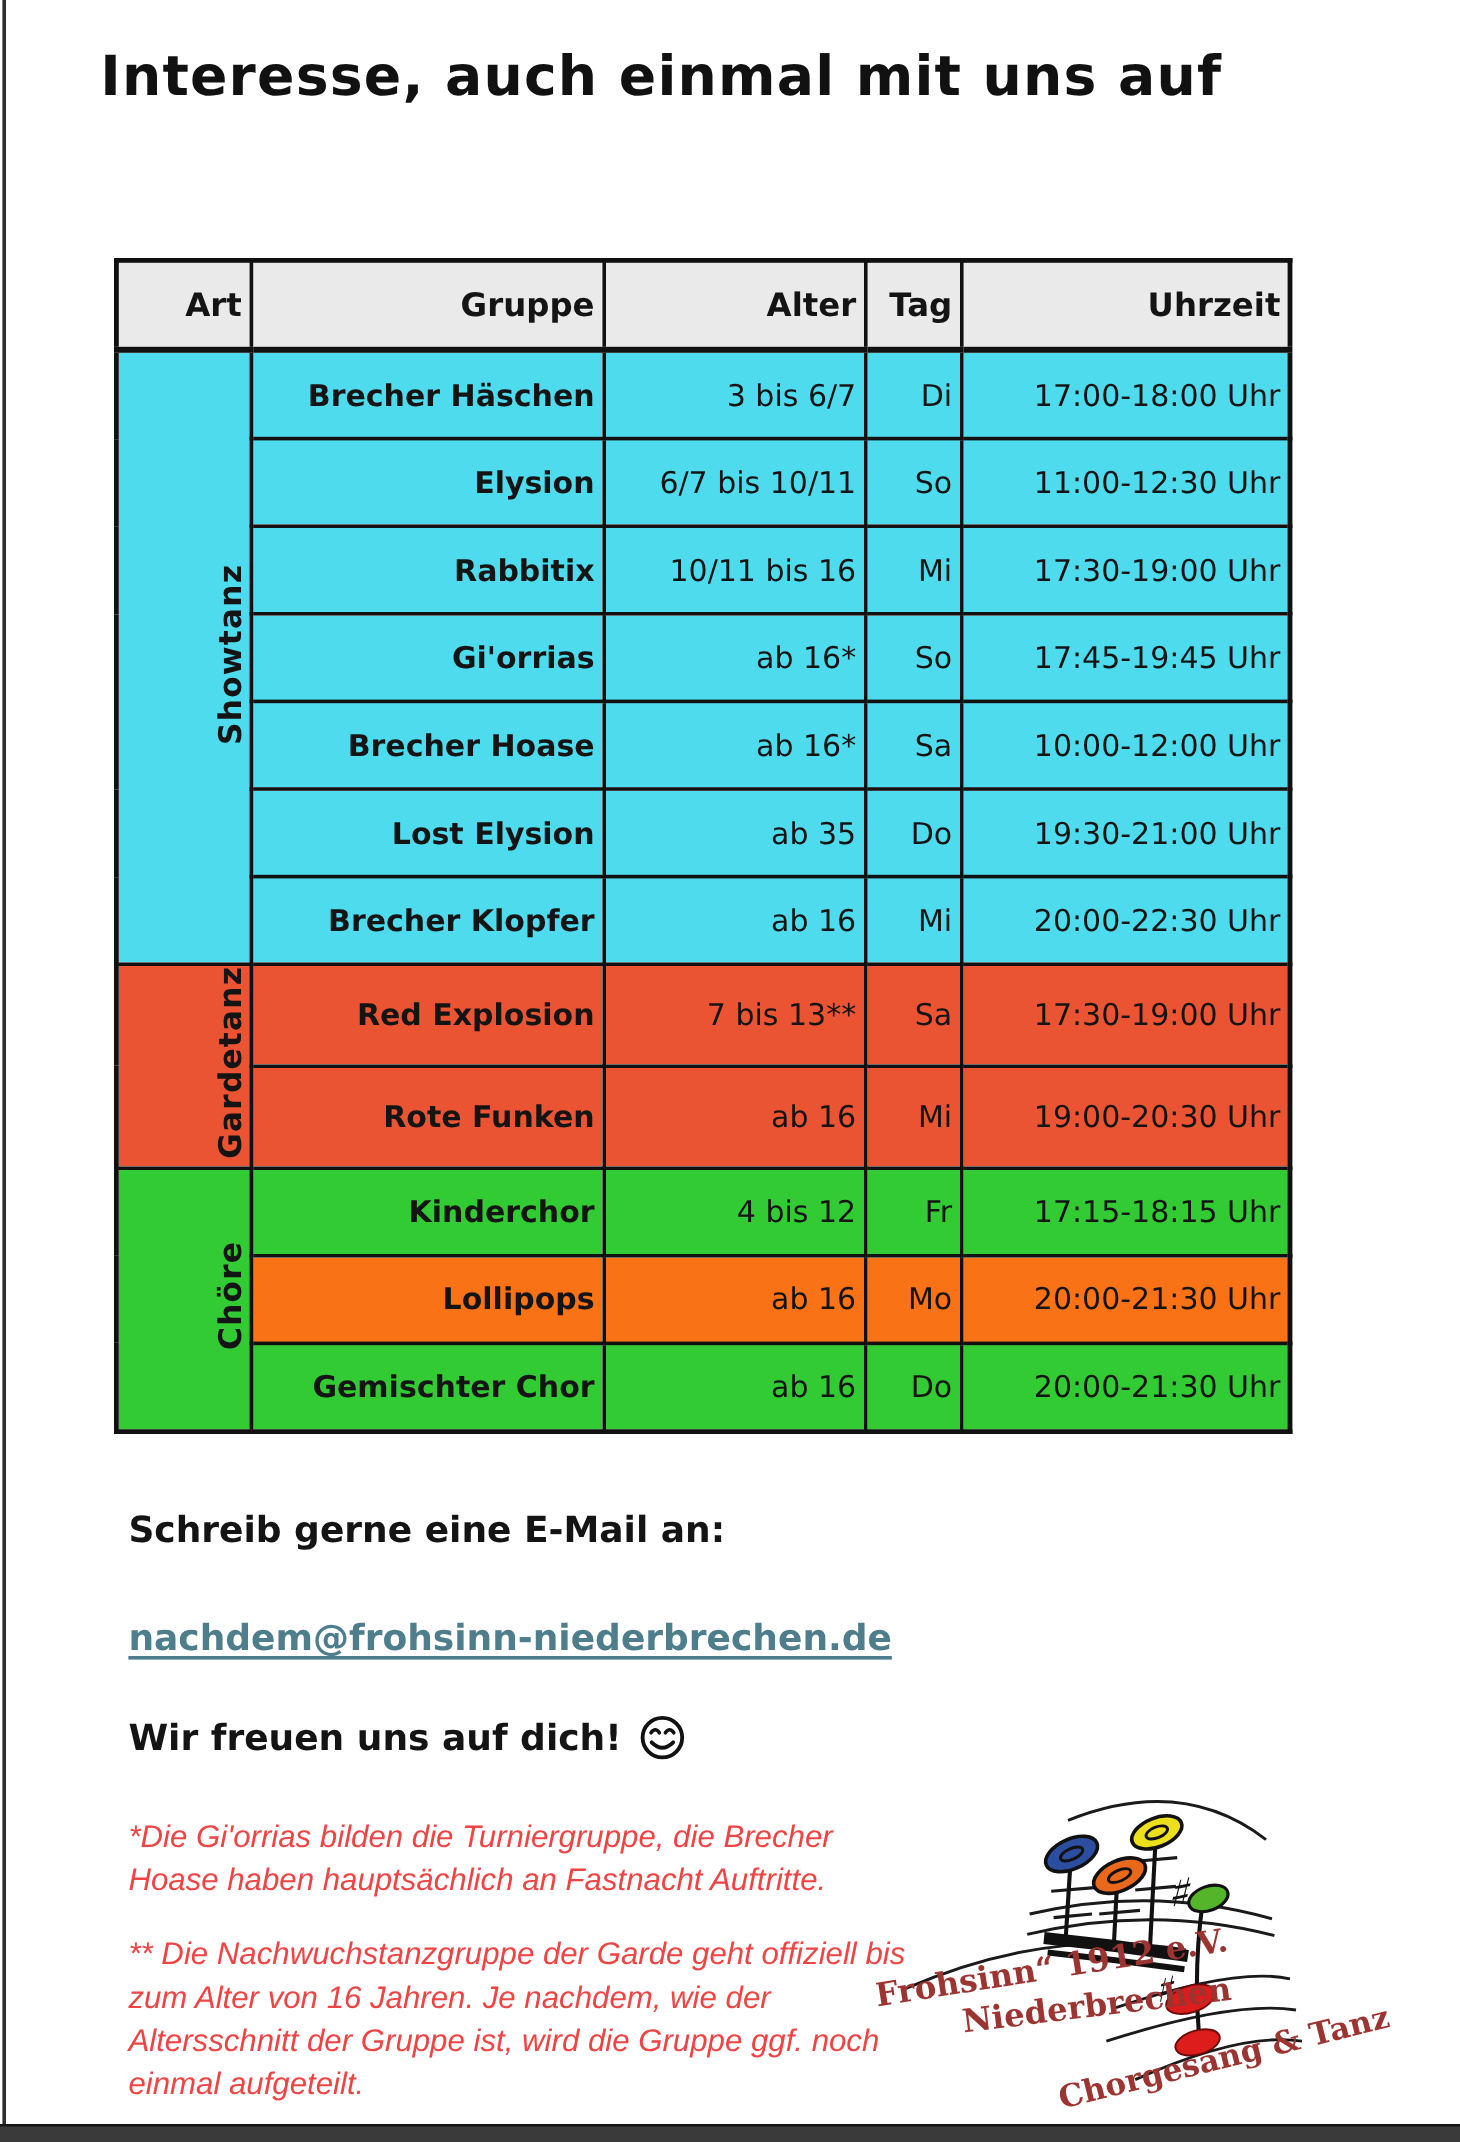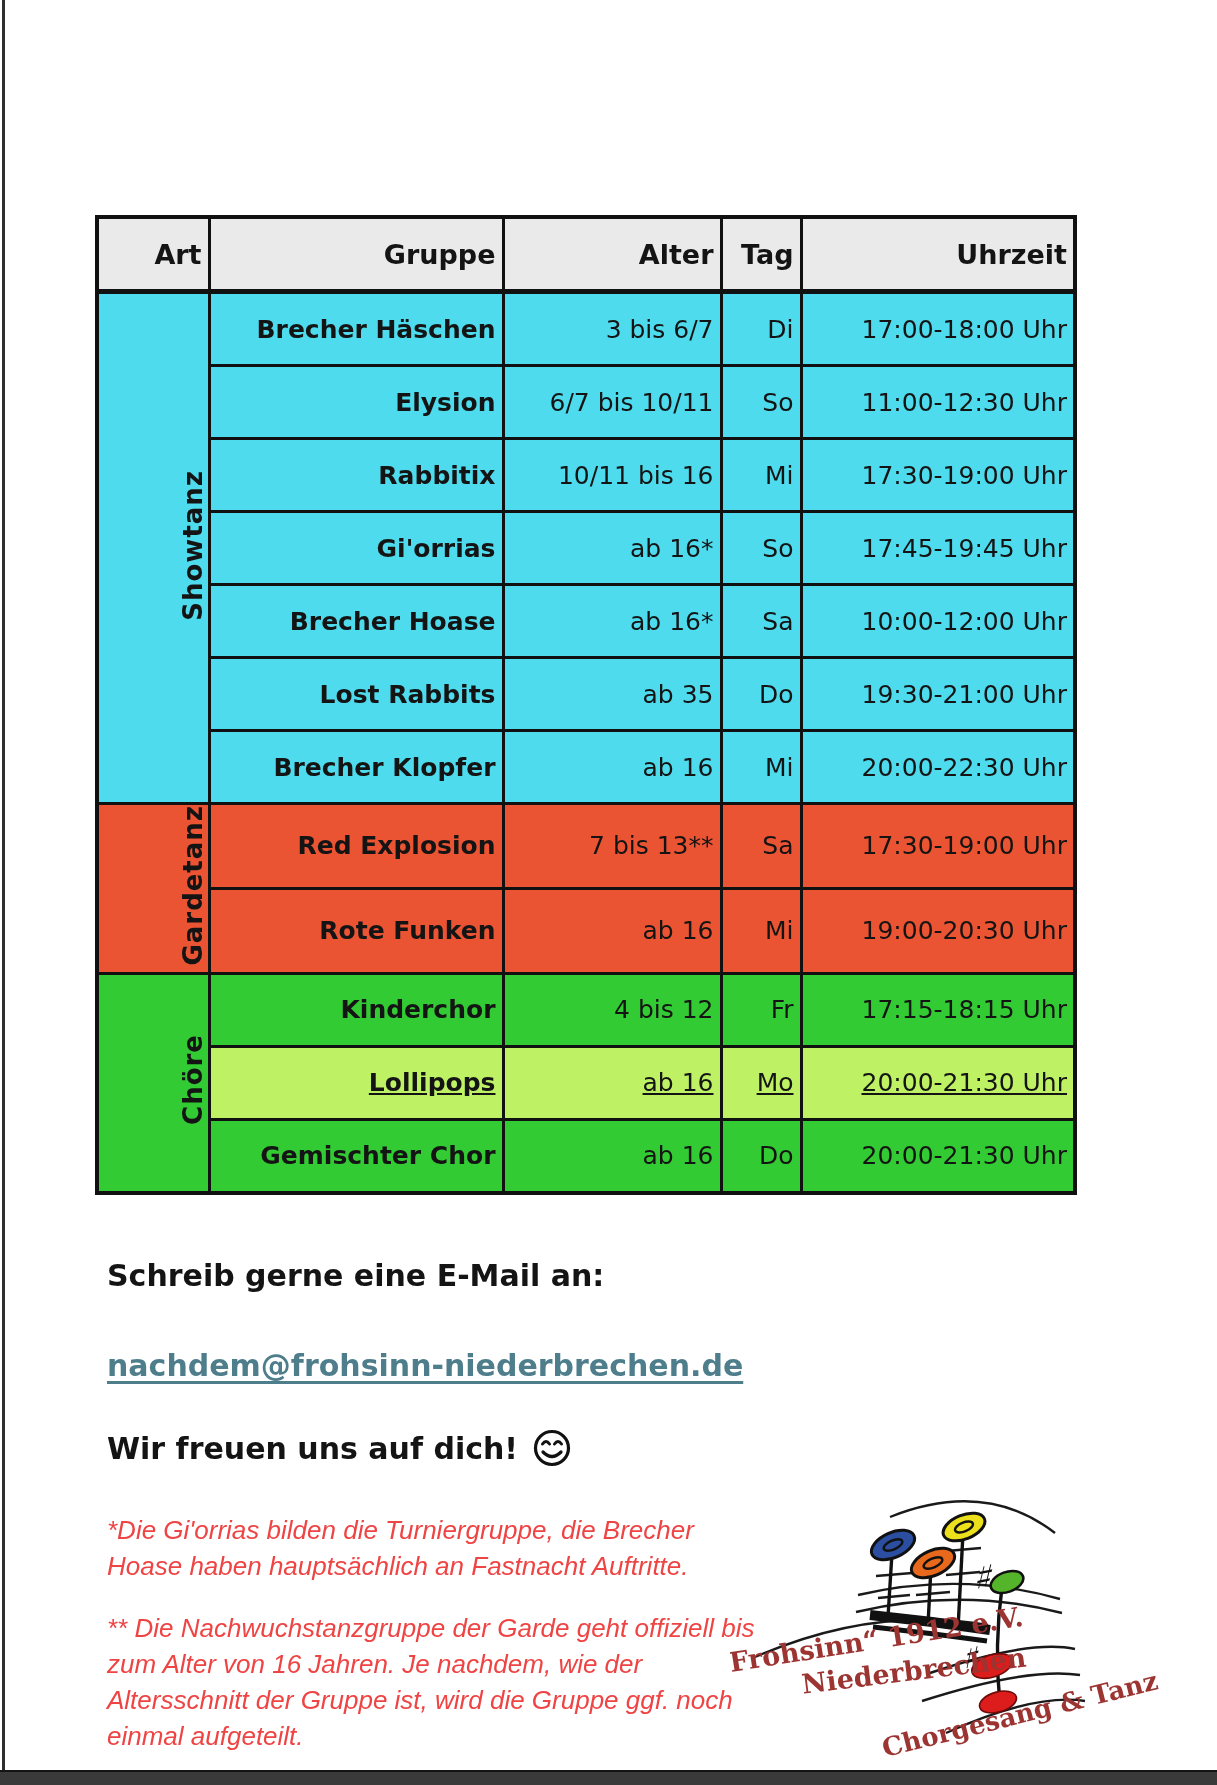--- a/index.html
+++ b/index.html
@@ -61,20 +61,21 @@
   
   .logo{position:absolute;left:730px;top:1445px;width:470px;height:330px;}
 </style>
 </head>
 <body>
 
 <div class="edge-left"></div>
 <div class="edge-bottom"></div>
 
 <div class="title">
+  <div>Interesse, auch einmal mit uns auf</div>
 </div>
 
 <div class="tbl-wrap">
   <table>
     <colgroup>
       <col style="width:112px">
         <col style="width:294px">
         <col style="width:218px">
         <col style="width:80px">
         <col style="width:274px">
@@ -115,21 +116,21 @@
         <td>So</td>
         <td>17:45-19:45 Uhr</td>
       </tr>
       <tr style="background-color: rgb(78, 219, 237);">
         <td class="group">Brecher Hoase</td>
         <td>ab 16*</td>
         <td>Sa</td>
         <td>10:00-12:00 Uhr</td>
       </tr>
       <tr style="background-color: rgb(78, 219, 237);">
-        <td class="group">Lost Rabbits</td>
+        <td class="group">Lost Elysion</td>
         <td>ab 35</td>
         <td>Do</td>
         <td>19:30-21:00 Uhr</td>
       </tr>
       <tr style="background-color: rgb(78, 219, 237);">
         <td class="group">Brecher Klopfer</td>
         <td>ab 16</td>
         <td>Mi</td>
         <td>20:00-22:30 Uhr</td>
       </tr>
@@ -148,21 +149,21 @@
         <td>19:00-20:30 Uhr</td>
       </tr>
 
       <tr class="sec-top" style="background-color: rgb(51, 203, 51);">
         <td class="art" rowspan="3"><span>Chöre</span></td>
         <td class="group">Kinderchor</td>
         <td>4 bis 12</td>
         <td>Fr</td>
         <td>17:15-18:15 Uhr</td>
       </tr>
-      <tr style="background-color: #bef264; text-decoration: underline;">
+      <tr style="background-color: #f97316;">
         <td class="group">Lollipops</td>
         <td>ab 16</td>
         <td>Mo</td>
         <td>20:00-21:30 Uhr</td>
       </tr>
       <tr style="background-color: rgb(51, 203, 51);">
         <td class="group">Gemischter Chor</td>
         <td>ab 16</td>
         <td>Do</td>
         <td>20:00-21:30 Uhr</td>

